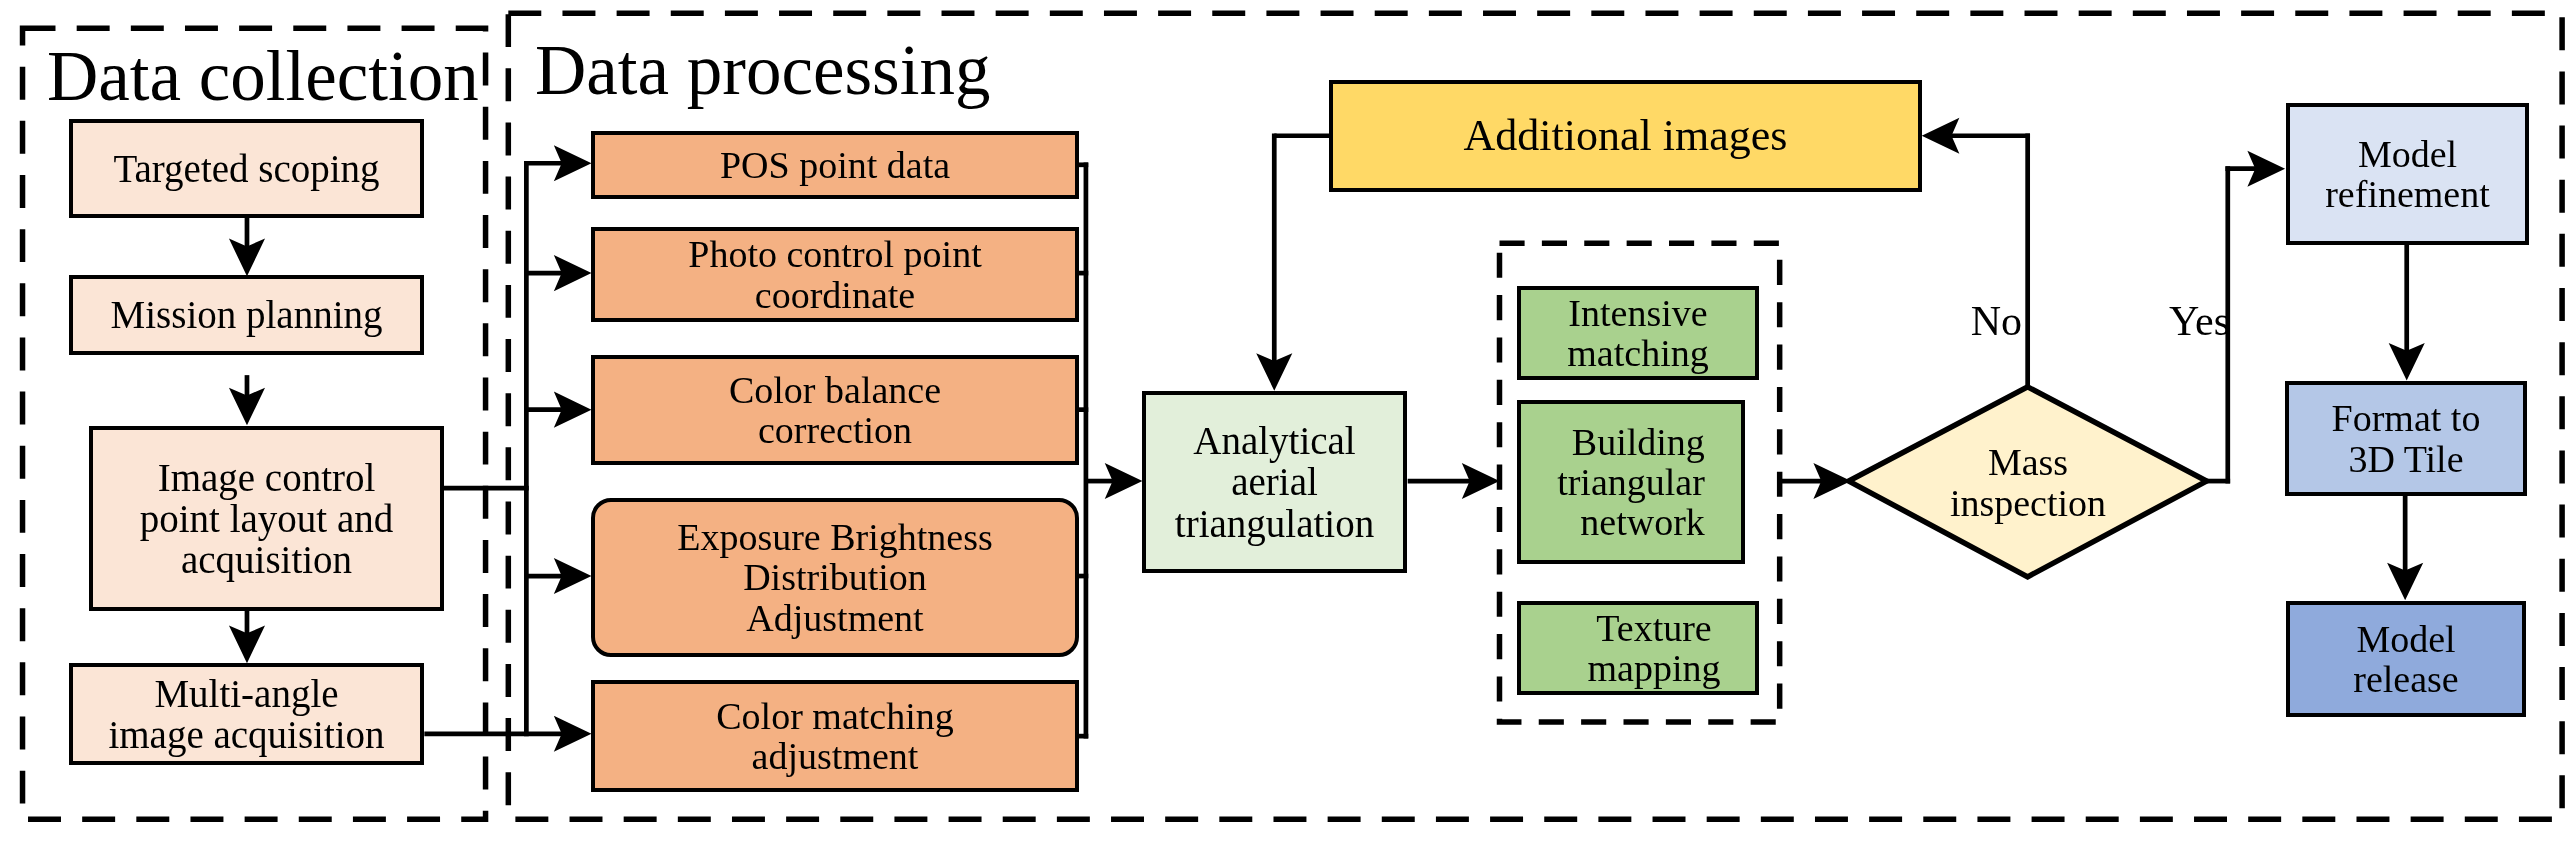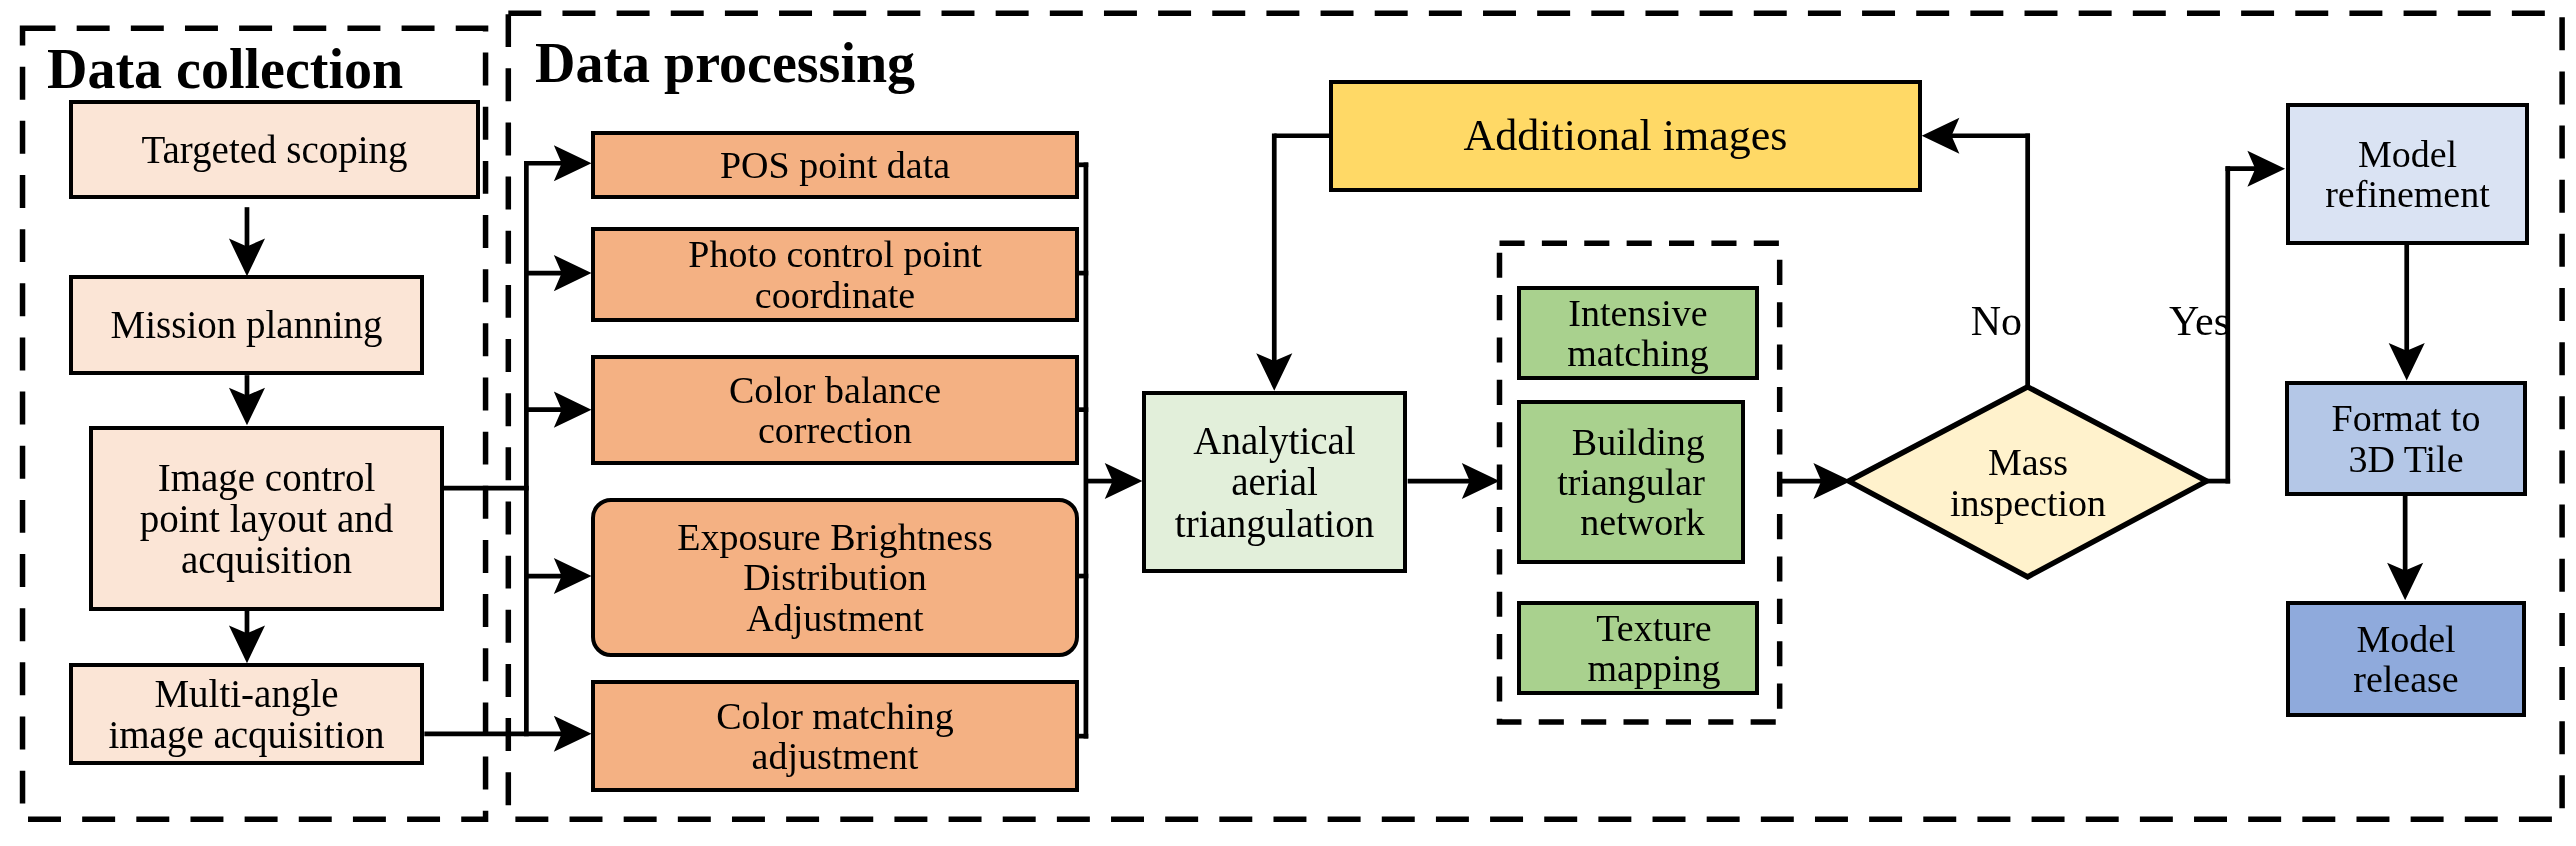--- a/index.html
+++ b/index.html
@@ -7,21 +7,21 @@
     position:relative;
     width:2576px;height:846px;
     background:#ffffff;
     font-family:"Liberation Serif","DejaVu Serif",serif;
     color:#000;
     overflow:hidden;
   }
   #wires{position:absolute;left:0;top:0;width:2576px;height:846px;}
   .group-title{
     position:absolute;
-    font-size:56px;font-weight:bold;line-height:1;
+    font-size:71px;font-weight:normal;line-height:1;
     white-space:nowrap;
   }
   .node{
     position:absolute;
     display:flex;align-items:center;justify-content:center;
     text-align:center;
     border:4.7px solid #000;
     box-sizing:border-box;
     font-size:38px;line-height:1.06;
     white-space:pre-line;
@@ -109,22 +109,22 @@
       <polygon points="3066,485 3043,437 3066,447 3089,437"></polygon>
       <polygon points="3064,765 3041,717 3064,727 3087,717"></polygon>
     </g>
 
     <polygon points="2583,493 2811,613 2583,735 2355,613" fill="#FFF2CC" stroke="#000000" stroke-width="7"></polygon>
   </svg>
 
   <div class="group-title" style="left:47px;top:41px;">Data collection</div>
   <div class="group-title" style="left:535px;top:35px;">Data processing</div>
 
-  <div class="node collection" style="left:69px;top:100px;width:411px;height:99px;background:#FBE5D6;">Targeted scoping</div>
-  <div class="node collection" style="left:69px;top:275px;width:355px;height:100px;background:#FBE5D6;">Mission planning</div>
+  <div class="node collection" style="left:69px;top:119px;width:355px;height:99px;background:#FBE5D6;">Targeted scoping</div>
+  <div class="node collection" style="left:69px;top:275px;width:355px;height:80px;background:#FBE5D6;">Mission planning</div>
   <div class="node collection" style="left:69px;top:426px;width:355px;height:185px;background:#FBE5D6;margin-left:20px;">Image control
 point layout and
 acquisition</div>
   <div class="node collection" style="left:69px;top:663px;width:355px;height:102px;background:#FBE5D6;">Multi-angle
 image acquisition</div>
 
   <div class="node" style="left:591px;top:131px;width:488px;height:68px;background:#F4B183;">POS point data</div>
   <div class="node" style="left:591px;top:227px;width:488px;height:95px;background:#F4B183;">Photo control point
 coordinate</div>
   <div class="node" style="left:591px;top:355px;width:488px;height:110px;background:#F4B183;">Color balance

